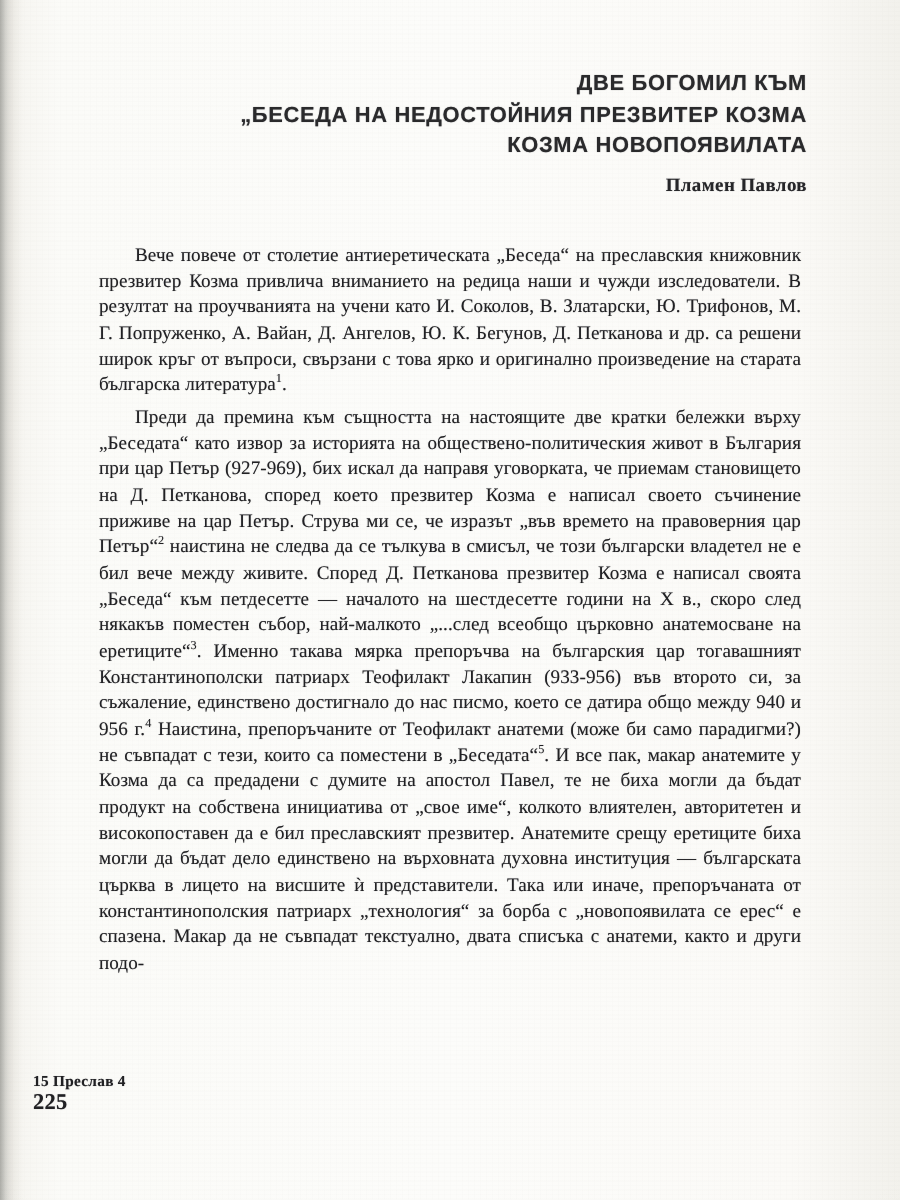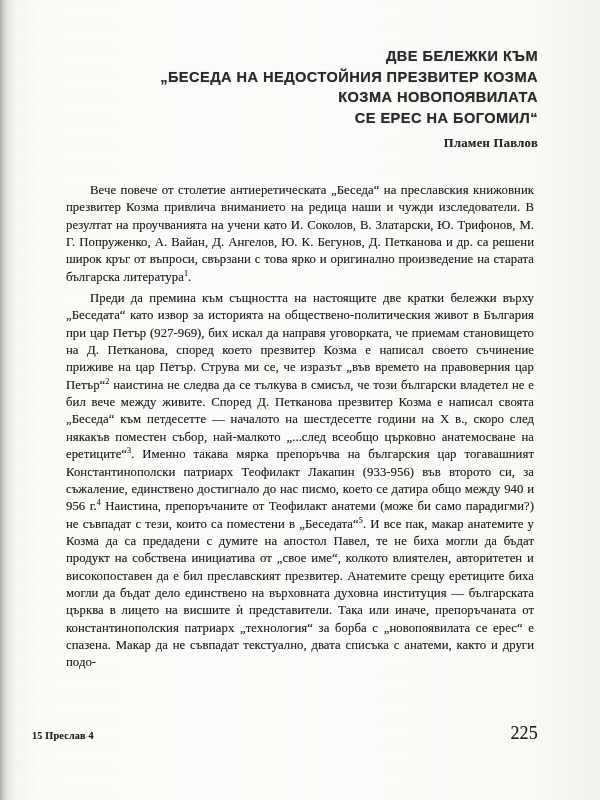--- a/index.html
+++ b/index.html
@@ -110,55 +110,55 @@
   #body-copy p + p { margin-top: 0; }
   sup {
     font-size: .64em;
     vertical-align: super;
     line-height: 0;
   }
 
   
   #page-footer {
     position: absolute;
-    left: 32px;
+    left: 22px;
     right: 62px;
     bottom: 56px;
     display: flex;
     align-items: baseline;
     justify-content: space-between;
     color: #212124;
     text-shadow: 0 0 .6px rgba(45,45,50,.45);
+    flex-direction: column;
   }
   #signature-mark {
     font-size: 10.2px;
     font-weight: bold;
     letter-spacing: .2px;
   }
   #page-number {
-    font-size: 18px;
-    font-weight: normal;
+    font-size: 15px;
+    font-weight: bold;
     letter-spacing: .2px;
   }
 </style>
 </head>
 <body>
 
 <div id="scan-page">
 
   <div id="gutter-shadow"></div>
   <div id="paper-grain"></div>
 
   <div id="text-column">
 
     <div id="title-block">
-      <div class="title-line">ДВЕ БЕЛЕЖКИ КЪМ</div>
+      <div class="title-line">ДВЕ БОГОМИЛ КЪМ</div>
       <div class="title-line">„БЕСЕДА НА НЕДОСТОЙНИЯ ПРЕЗВИТЕР КОЗМА</div>
       <div class="title-line">КОЗМА НОВОПОЯВИЛАТА</div>
-      <div class="title-line">СЕ ЕРЕС НА БОГОМИЛ“</div>
     </div>
 
     <div id="author-line">Пламен Павлов</div>
 
     <div id="body-copy">
         <p>Вече повече от столетие антиеретическата „Беседа“ на преславския книжовник презвитер Козма привлича вниманието на редица наши и чужди изследователи. В резултат на проучванията на учени като И. Соколов, В. Златарски, Ю. Трифонов, М. Г. Попруженко, А. Вайан, Д. Ангелов, Ю. К. Бегунов, Д. Петканова и др. са решени широк кръг от въпроси, свързани с това ярко и оригинално произведение на старата българска литература<sup>1</sup>.</p>
         <p>Преди да премина към същността на настоящите две кратки бележки върху „Беседата“ като извор за историята на обществено-политическия живот в България при цар Петър (927-969), бих искал да направя уговорката, че приемам становището на Д. Петканова, според което презвитер Козма е написал своето съчинение приживе на цар Петър. Струва ми се, че изразът „във времето на правоверния цар Петър“<sup>2</sup> наистина не следва да се тълкува в смисъл, че този български владетел не е бил вече между живите. Според Д. Петканова презвитер Козма е написал своята „Беседа“ към петдесетте — началото на шестдесетте години на Х в., скоро след някакъв поместен събор, най-малкото „...след всеобщо църковно анатемосване на еретиците“<sup>3</sup>. Именно такава мярка препоръчва на българския цар тогавашният Константинополски патриарх Теофилакт Лакапин (933-956) във второто си, за съжаление, единствено достигнало до нас писмо, което се датира общо между 940 и 956 г.<sup>4</sup> Наистина, препоръчаните от Теофилакт анатеми (може би само парадигми?) не съвпадат с тези, които са поместени в „Беседата“<sup>5</sup>. И все пак, макар анатемите у Козма да са предадени с думите на апостол Павел, те не биха могли да бъдат продукт на собствена инициатива от „свое име“, колкото влиятелен, авторитетен и високопоставен да е бил преславският презвитер. Анатемите срещу еретиците биха могли да бъдат дело единствено на върховната духовна институция — българската църква в лицето на висшите ѝ представители. Така или иначе, препоръчаната от константинополския патриарх „технология“ за борба с „новопоявилата се ерес“ е спазена. Макар да не съвпадат текстуално, двата списъка с анатеми, както и други подо-</p>
       </div>
 
   </div>

